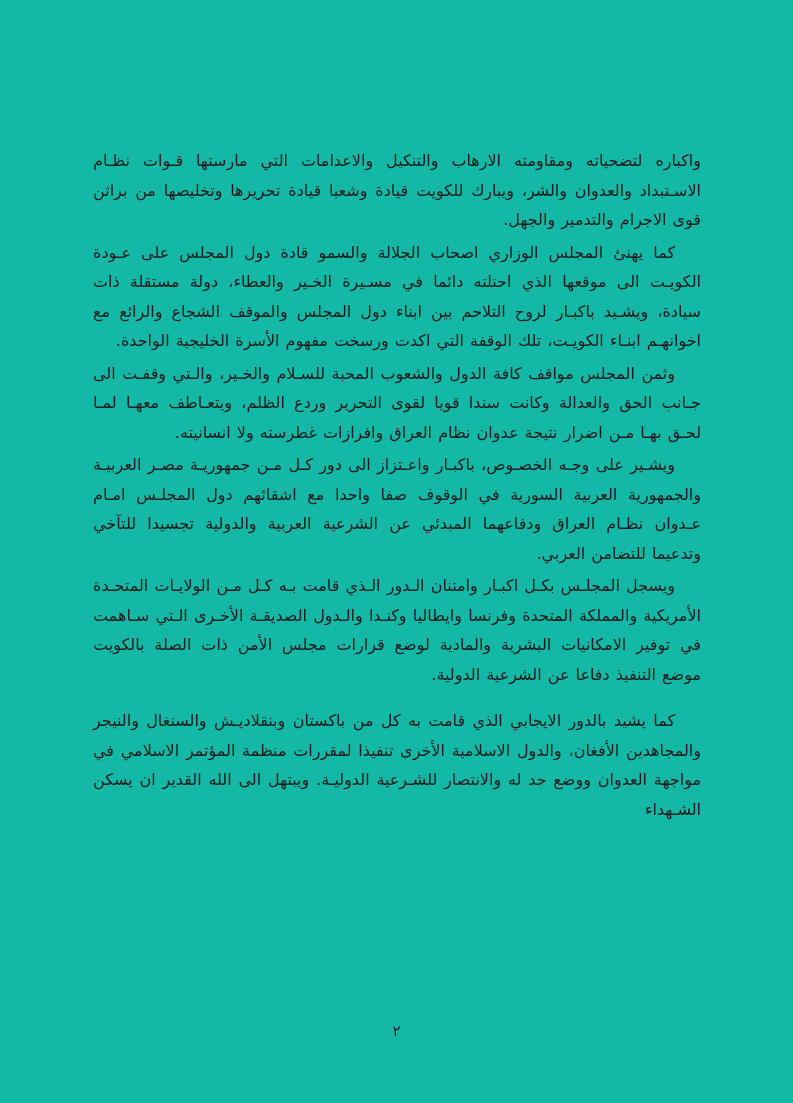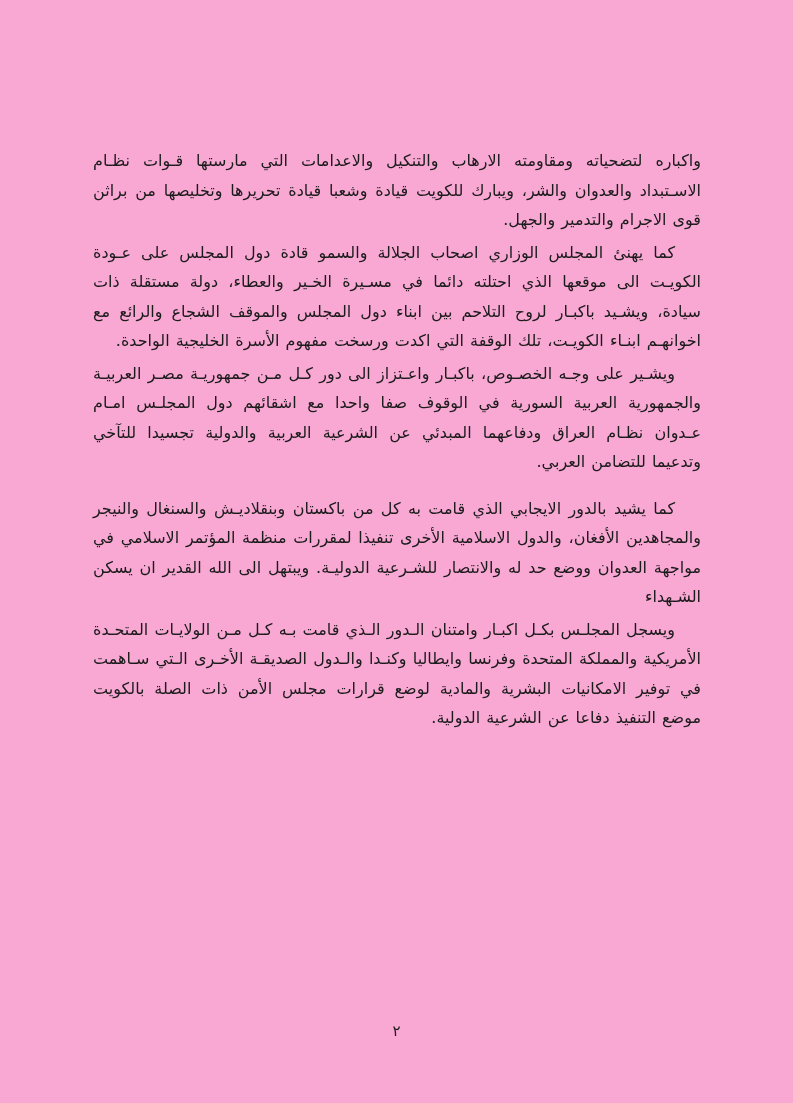--- a/index.html
+++ b/index.html
@@ -5,21 +5,21 @@
   html, body {
     margin: 0;
     padding: 0;
     background: #e9e9e9;
   }
   .page {
     position: relative;
     width: 793px;
     height: 1103px;
     margin: 0 auto;
-    background: #f9a8d4;
+    background: #14b8a6;
     box-shadow: 0 0 6px rgba(0,0,0,0.25);
     overflow: hidden;
     font-family: "DejaVu Serif", "DejaVu Sans", serif;
   }
   .text-block {
     position: absolute;
     top: 146px;
     right: 92px;
     width: 608px;
     direction: rtl;
@@ -51,18 +51,19 @@
     font-family: "DejaVu Serif", "DejaVu Sans", serif;
   }
 </style>
 </head>
 <body>
 
 <div class="page">
   <div class="text-block" dir="rtl">
     <p class="para first">واكباره لتضحياته ومقاومته الارهاب والتنكيل والاعدامات التي مارستها قـوات نظـام الاسـتبداد والعدوان والشر، ويبارك للكويت قيادة وشعبا قيادة تحريرها وتخليصها من براثن قوى الاجرام والتدمير والجهل.</p>
     <p class="para">كما يهنئ المجلس الوزاري اصحاب الجلالة والسمو قادة دول المجلس على عـودة الكويـت الى موقعها الذي احتلته دائما في مسـيرة الخـير والعطاء، دولة مستقلة ذات سيادة، ويشـيد باكبـار لروح التلاحم بين ابناء دول المجلس والموقف الشجاع والرائع مع اخوانهـم ابنـاء الكويـت، تلك الوقفة التي اكدت ورسخت مفهوم الأسرة الخليجية الواحدة.</p>
+    <p class="para">وثمن المجلس مواقف كافة الدول والشعوب المحبة للسـلام والخـير، والـتي وقفـت الى جـانب الحق والعدالة وكانت سندا قويا لقوى التحرير وردع الظلم، ويتعـاطف معهـا لمـا لحـق بهـا مـن اضرار نتيجة عدوان نظام العراق وافرازات غطرسته ولا انسانيته.</p>
     <p class="para">ويشـير على وجـه الخصـوص، باكبـار واعـتزاز الى دور كـل مـن جمهوريـة مصـر العربيـة والجمهورية العربية السورية في الوقوف صفا واحدا مع اشقائهم دول المجلـس امـام عـدوان نظـام العراق ودفاعهما المبدئي عن الشرعية العربية والدولية تجسيدا للتآخي وتدعيما للتضامن العربي.</p>
+    <p class="para">ويسجل المجلـس بكـل اكبـار وامتنان الـدور الـذي قامت بـه كـل مـن الولايـات المتحـدة الأمريكية والمملكة المتحدة وفرنسا وايطاليا وكنـدا والـدول الصديقـة الأخـرى الـتي سـاهمت في توفير الامكانيات البشرية والمادية لوضع قرارات مجلس الأمن ذات الصلة بالكويت موضع التنفيذ دفاعا عن الشرعية الدولية.</p>
     <p class="para gap-before">كما يشيد بالدور الايجابي الذي قامت به كل من باكستان وبنقلاديـش والسنغال والنيجر والمجاهدين الأفغان، والدول الاسلامية الأخرى تنفيذا لمقررات منظمة المؤتمر الاسلامي في مواجهة العدوان ووضع حد له والانتصار للشـرعية الدوليـة. ويبتهل الى الله القدير ان يسكن الشـهداء</p>
-    <p class="para">ويسجل المجلـس بكـل اكبـار وامتنان الـدور الـذي قامت بـه كـل مـن الولايـات المتحـدة الأمريكية والمملكة المتحدة وفرنسا وايطاليا وكنـدا والـدول الصديقـة الأخـرى الـتي سـاهمت في توفير الامكانيات البشرية والمادية لوضع قرارات مجلس الأمن ذات الصلة بالكويت موضع التنفيذ دفاعا عن الشرعية الدولية.</p>
   </div>
   <div class="page-number">٢</div>
 </div>
 
 </body></html>

